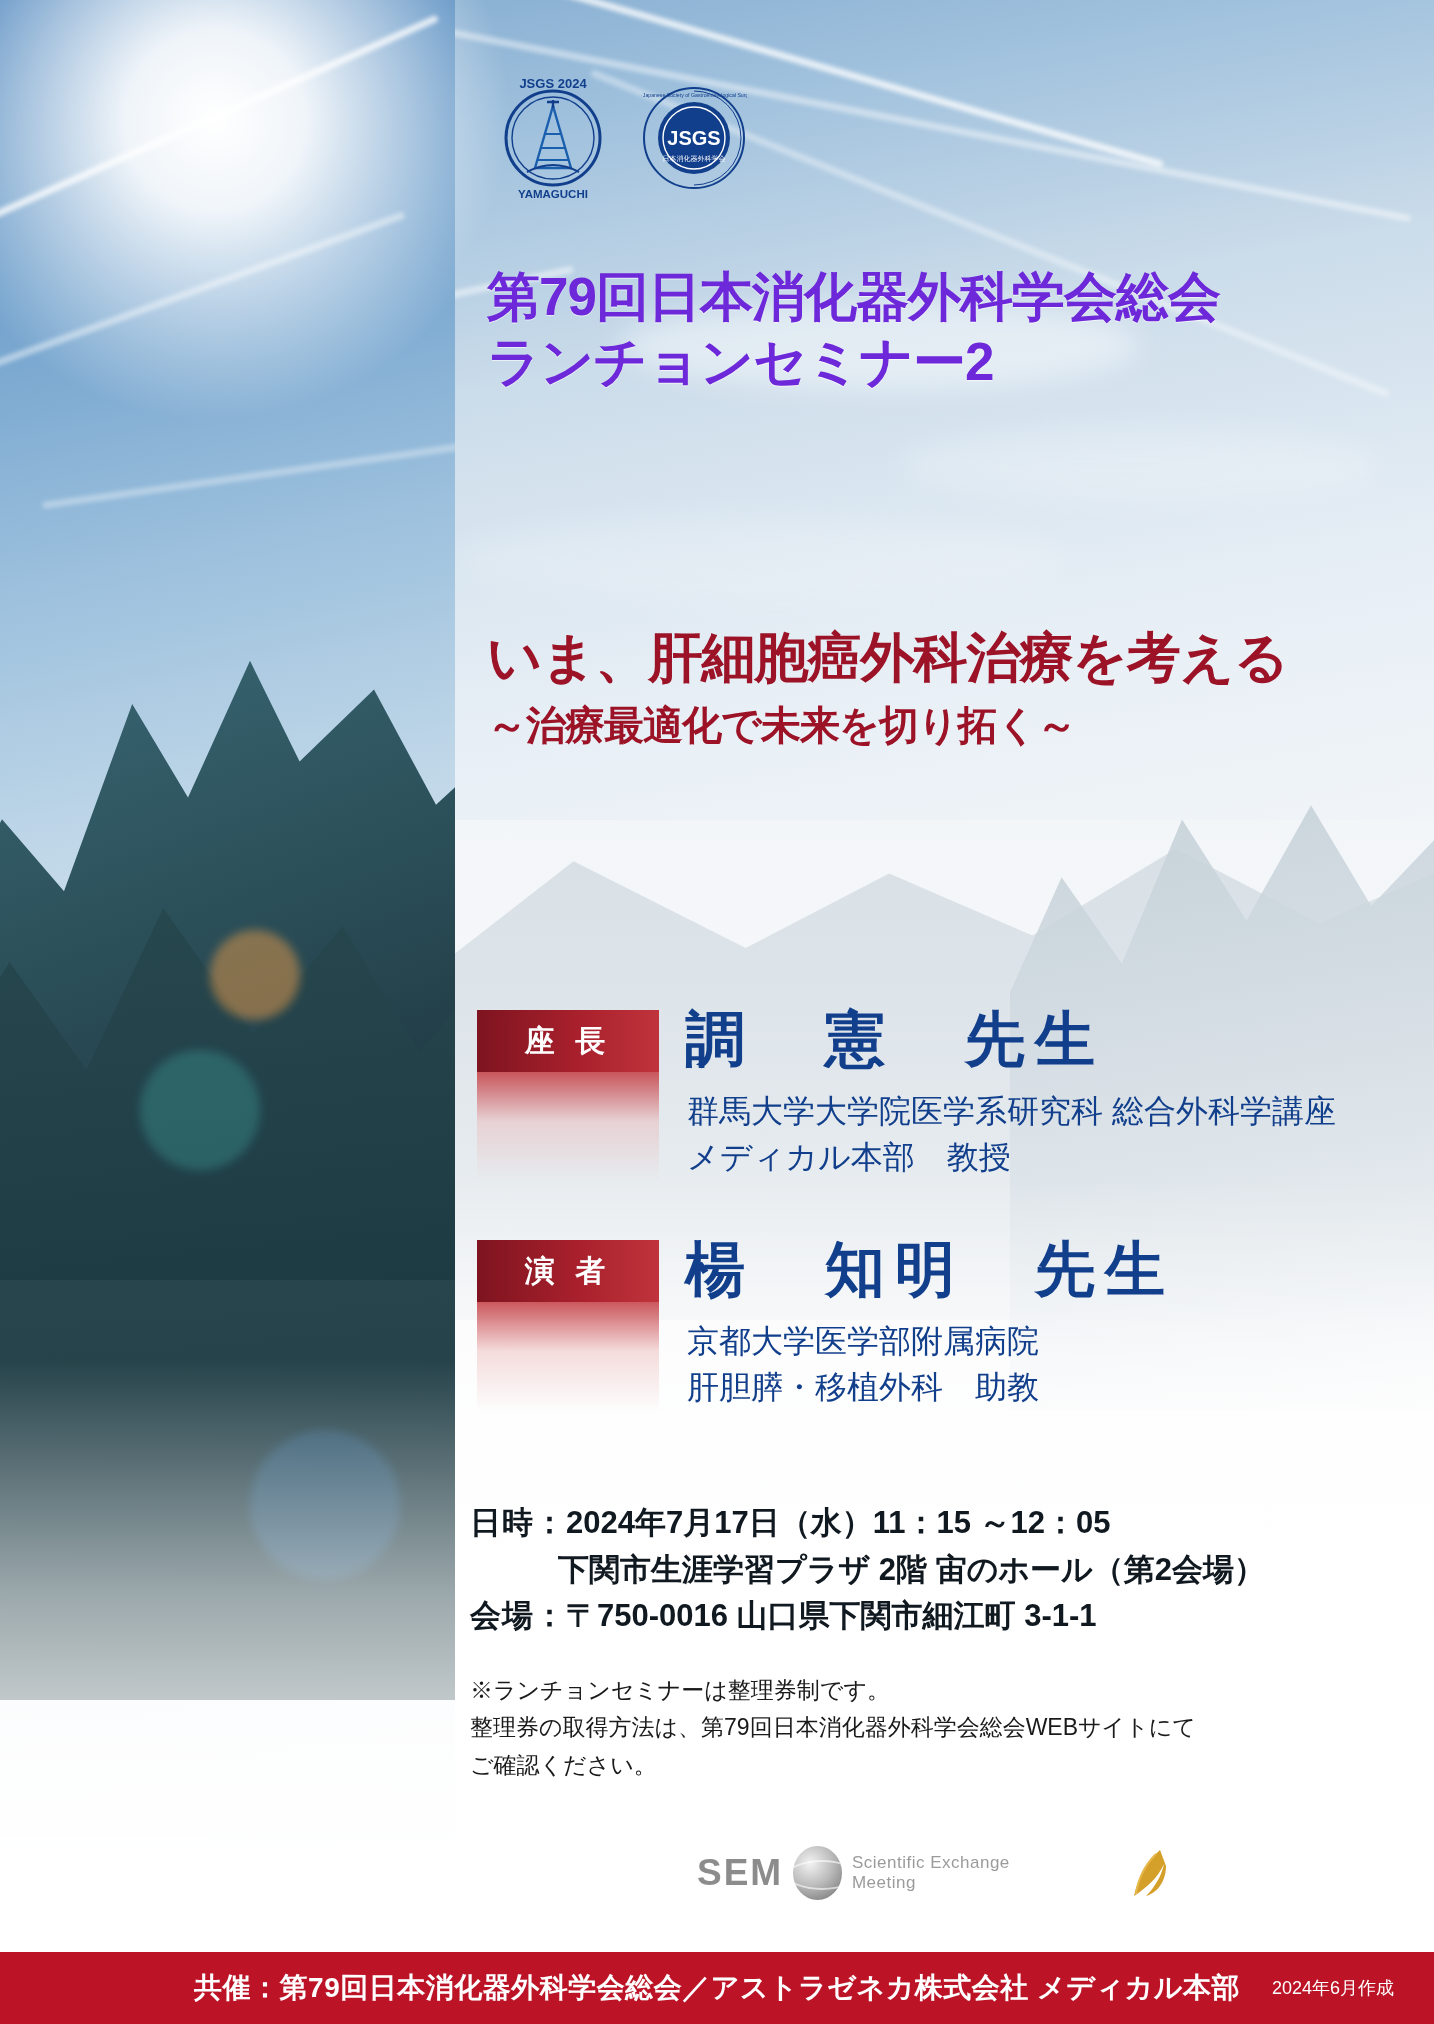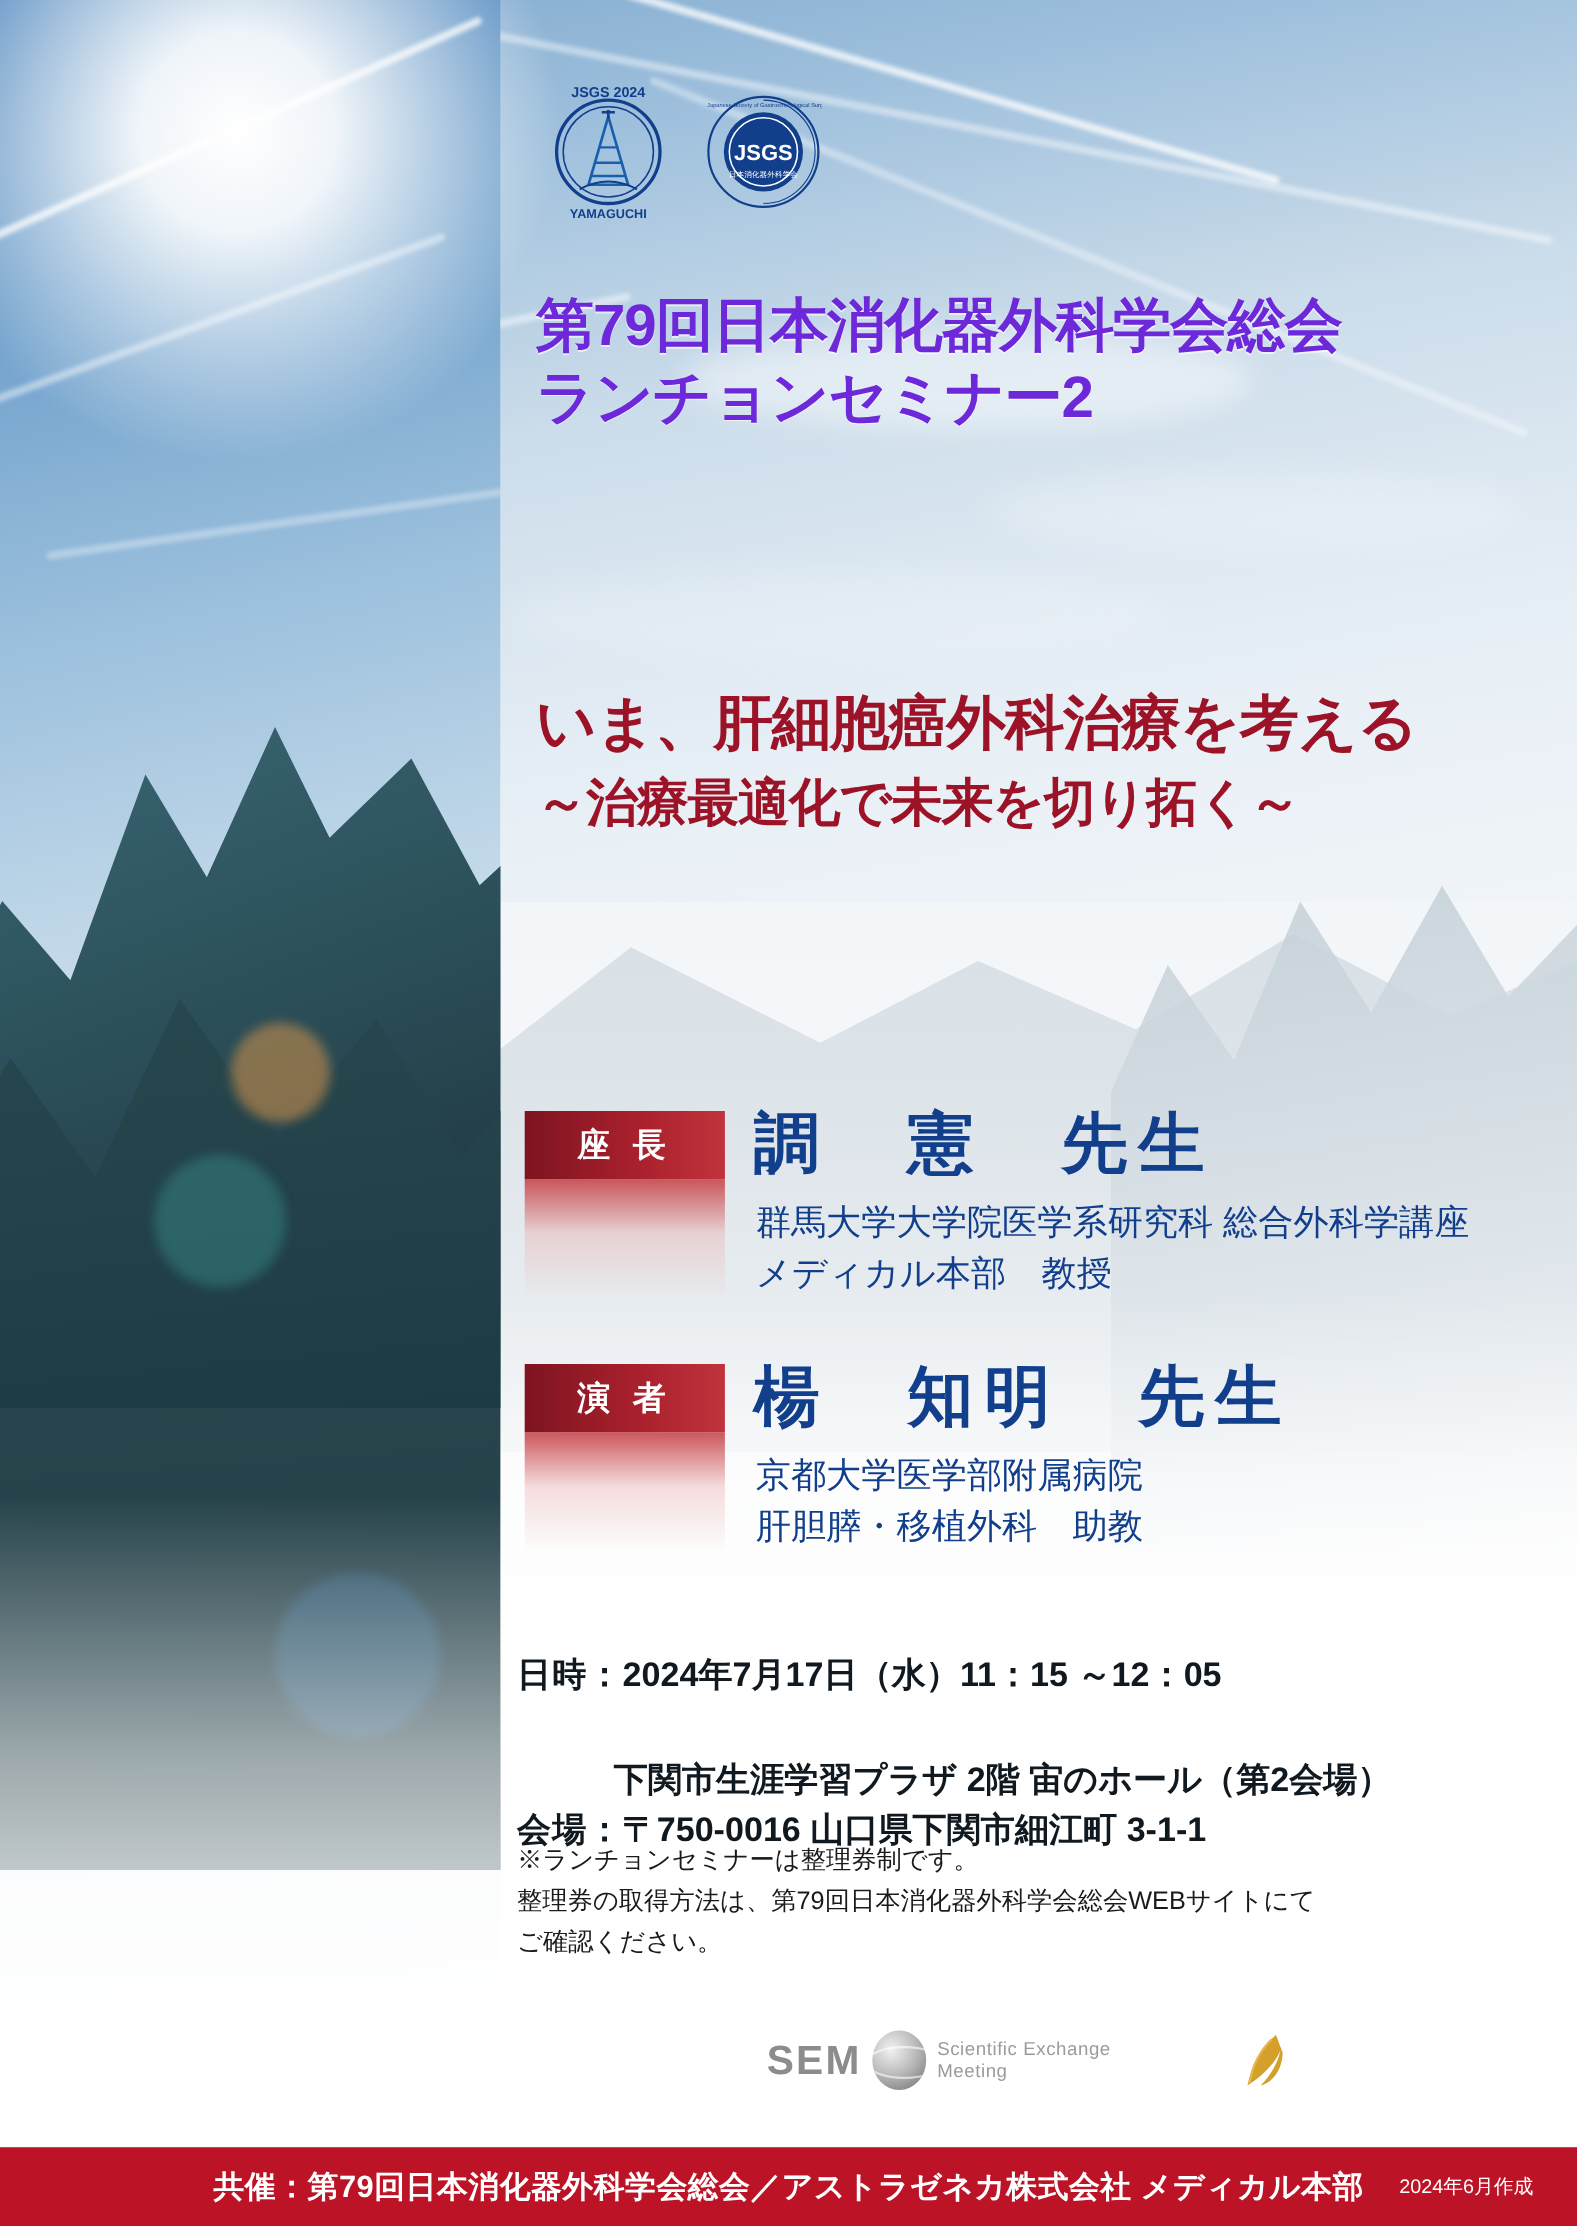--- a/index.html
+++ b/index.html
@@ -89,21 +89,21 @@
     letter-spacing:-1px;
     text-shadow:0 1px 0 rgba(255,255,255,.6);
   }
   .title-theme{
     position:absolute;left:487px;top:625px;width:920px;
   }
   .theme-main{
     color:#9c1226;font-weight:bold;font-size:54px;line-height:1.2;letter-spacing:-1px;
   }
   .theme-sub{
-    margin-top:8px;color:#9c1226;font-weight:bold;font-size:47px;letter-spacing:-1px;
+    margin-top:8px;color:#9c1226;font-weight:bold;font-size:40px;letter-spacing:-1px;
   }
 
   
   .speakers{position:absolute;left:455px;top:1010px;width:995px;}
   .sp-row{position:relative;height:230px;}
   .sp-tag{
     position:absolute;left:22px;top:0;width:182px;height:62px;
     background:linear-gradient(90deg,#7d1420 0%, #a8202c 55%, #c0333c 100%);
     color:#ffffff;font-weight:bold;font-size:30px;letter-spacing:6px;
     display:flex;align-items:center;justify-content:center;
@@ -118,21 +118,21 @@
   }
   .sp-aff{
     position:absolute;left:232px;top:78px;width:730px;
     color:#123f8c;font-size:32px;line-height:1.45;
   }
 
   
   .info{position:absolute;left:470px;top:1500px;width:960px;color:#101820;}
   .info-line{font-weight:bold;font-size:31px;line-height:1.5;}
   .info-line .lbl{letter-spacing:1px;}
-  .info-indent{padding-left:88px;margin-top:48px;}
+  .info-indent{padding-left:88px;}
   .notes{position:absolute;left:470px;top:1672px;width:900px;color:#1a1a1a;font-size:23px;line-height:1.62;}
 
   
   .sem{position:absolute;left:697px;top:1842px;width:360px;height:62px;display:flex;align-items:center;gap:10px;}
   .sem-text{color:#8c8c8c;font-weight:bold;font-size:37px;letter-spacing:2px;}
   .sem-globe{width:54px;height:54px;border-radius:50%;
     background:radial-gradient(circle at 35% 32%, #f2f2f2 0%, #bdbdbd 45%, #6d6d6d 100%);
     position:relative;overflow:hidden;}
   .sem-globe:after{content:"";position:absolute;left:-6px;top:14px;width:66px;height:26px;border:2px solid rgba(255,255,255,.6);border-radius:50%;}
   .sem-sub{color:#9b9b9b;font-size:17px;letter-spacing:.5px;}

